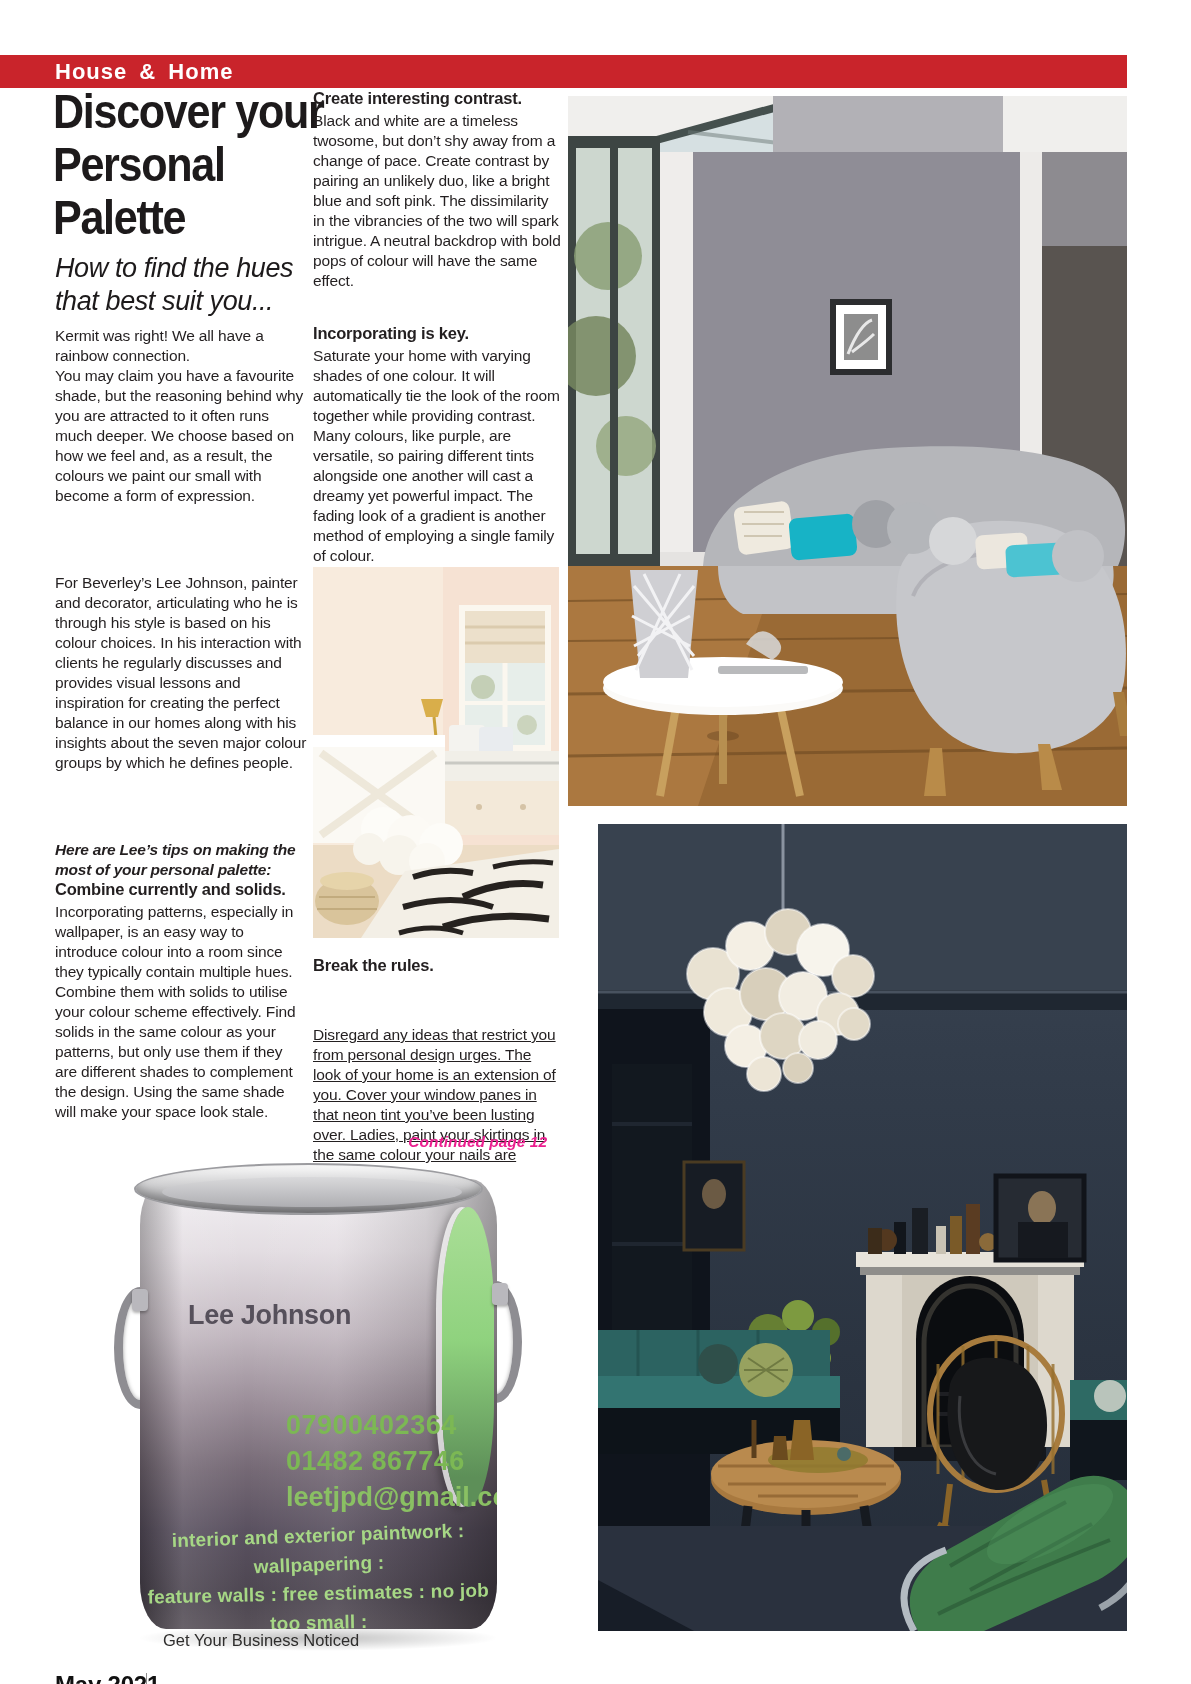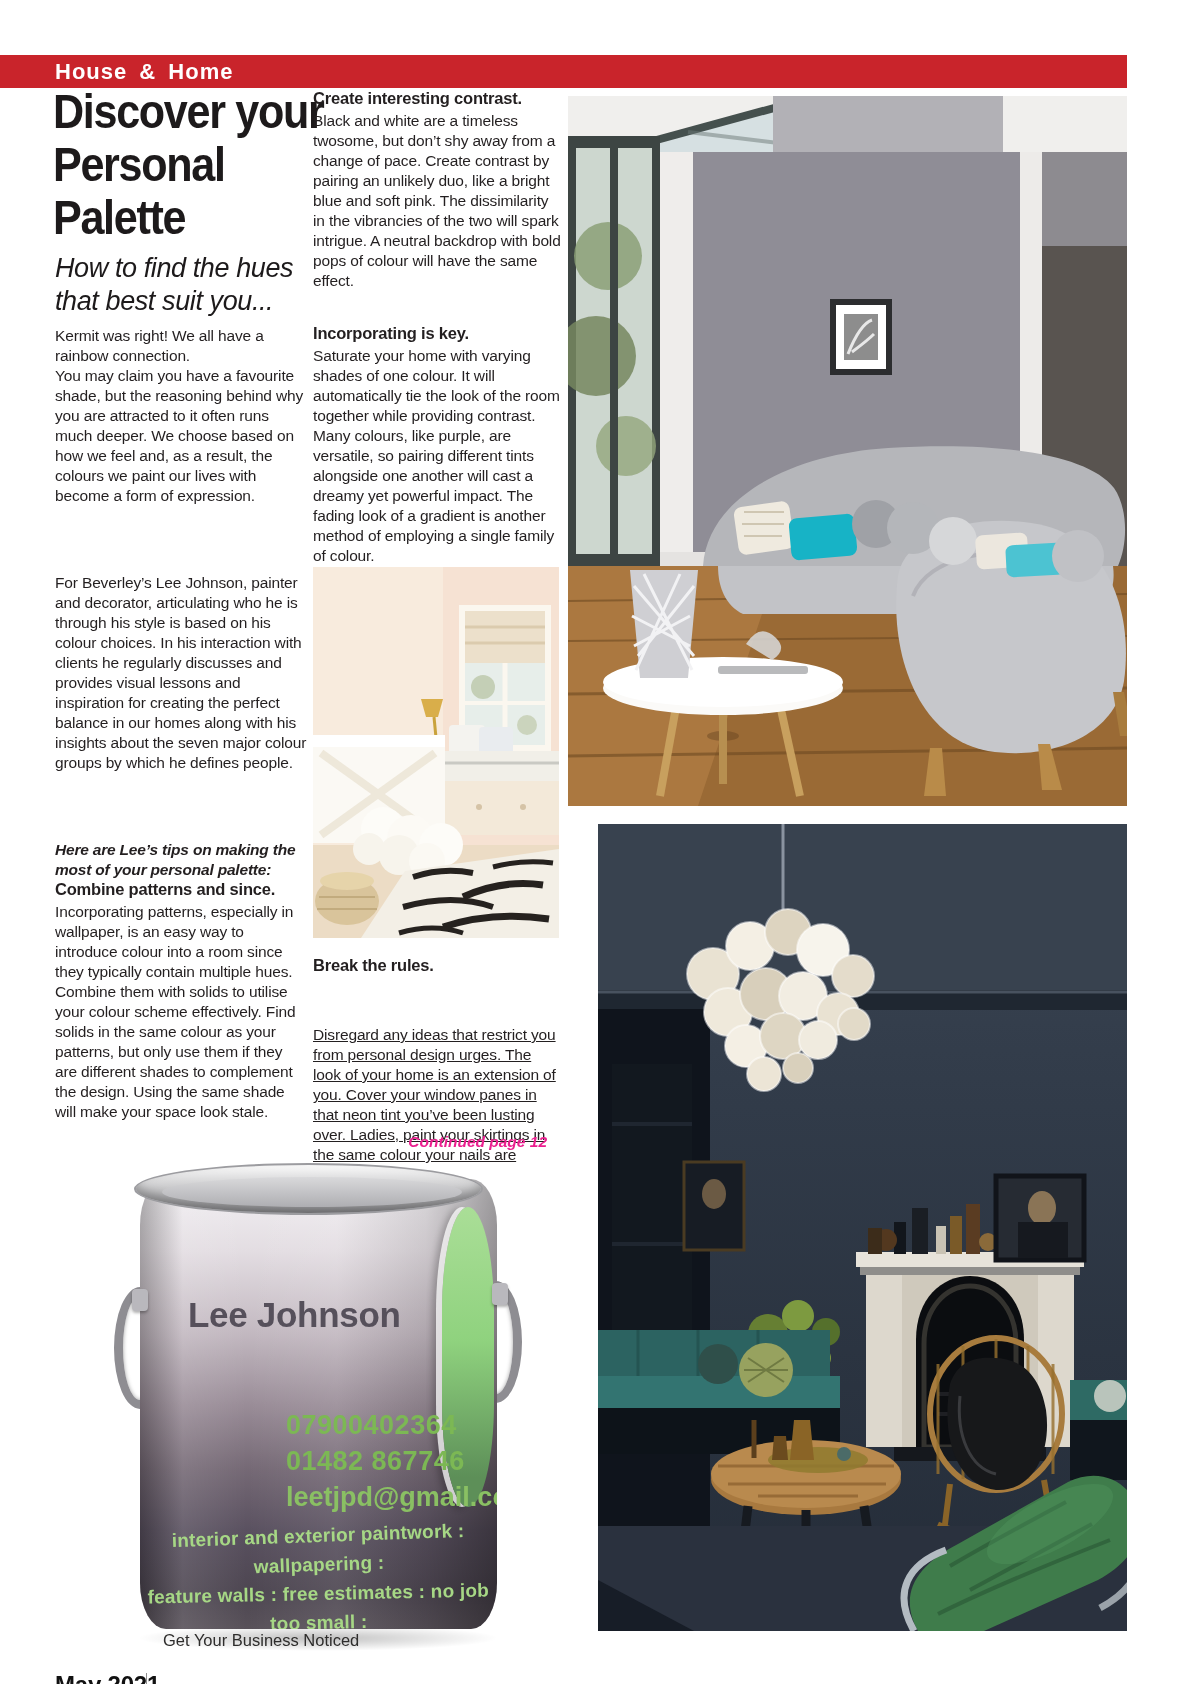--- a/index.html
+++ b/index.html
@@ -46,21 +46,21 @@
         background:linear-gradient(180deg,#fbfbfb,#c2c2c4 55%,#8f8f92);
         border:2px solid #9c9ca0;box-shadow:inset 0 -6px 10px rgba(0,0,0,.25);}
   .can-lid-inner{position:absolute;left:26px;top:12px;width:300px;height:30px;border-radius:50%;
         background:linear-gradient(180deg,#d9d9db,#aeaeb2);}
   .can-handle{position:absolute;width:34px;height:104px;border:9px solid #8e8d92;border-radius:50%;
         box-shadow:inset 0 0 4px rgba(0,0,0,.35);}
   .can-handle.left{left:-14px;top:126px;}
   .can-handle.right{right:-12px;top:120px;}
   .can-bracket{position:absolute;width:16px;height:22px;background:#b9b8bd;border-radius:4px;
         box-shadow:0 2px 3px rgba(0,0,0,.3);}
-  .can-name{position:absolute;left:48px;top:118px;font-size:35px;line-height:36px;font-weight:bold;
+  .can-name{position:absolute;left:48px;top:118px;font-size:27px;line-height:36px;font-weight:bold;
         color:#56505b;letter-spacing:-.3px;}
   .can-phones{position:absolute;left:146px;top:228px;font-size:27px;line-height:36px;font-weight:bold;
         color:#7cb854;letter-spacing:.5px;}
   .can-phones .email{color:#8ac063;letter-spacing:0;}
   .can-services{position:absolute;left:0;top:342px;width:100%;text-align:center;font-size:19px;
         line-height:29px;font-weight:bold;color:#a6d785;letter-spacing:.2px;}
   .can-services span{display:block;}
   .can-services .s1{transform:rotate(-2deg);}
   .can-services .s2{transform:rotate(-1.2deg);}
 </style>
@@ -75,25 +75,25 @@
 
   <div class="abs title">
     <span>Discover your</span>
     <span>Personal</span>
     <span>Palette</span>
   </div>
   <div class="abs subtitle">How to find the hues that best suit you...</div>
 
   <div class="abs col-left body-txt" style="top:285px;">
     <p>Kermit was right! We all have a rainbow connection.</p>
-    <p>You may claim you have a favourite shade, but the reasoning behind why you are attracted to it often runs much deeper. We choose based on how we feel and, as a result, the colours we paint our lives with become a form of expression.</p>
+    <p>You may claim you have a favourite shade, but the reasoning behind why you are attracted to it often runs much deeper. We choose based on how we feel and, as a result, the colours we paint our small with become a form of expression.</p>
   </div>
   <div class="abs col-left body-txt" style="top:532px;">For Beverley’s Lee Johnson, painter and decorator, articulating who he is through his style is based on his colour choices. In his interaction with clients he regularly discusses and provides visual lessons and inspiration for creating the perfect balance in our homes along with his insights about the seven major colour groups by which he defines people.</div>
   <div class="abs col-left tips-intro" style="top:799px;">Here are Lee’s tips on making the most of your personal palette:</div>
-  <div class="abs col-left tip-h" style="top:839px;">Combine patterns and since.</div>
+  <div class="abs col-left tip-h" style="top:839px;">Combine currently and solids.</div>
   <div class="abs col-left body-txt" style="top:861px;">Incorporating patterns, especially in wallpaper, is an easy way to introduce colour into a room since they typically contain multiple hues. Combine them with solids to utilise your colour scheme effectively. Find solids in the same colour as your patterns, but only use them if they are different shades to complement the design. Using the same shade will make your space look stale.</div>
 
   <div class="abs col-mid tip-h" style="top:48px;">Create interesting contrast.</div>
   <div class="abs col-mid body-txt" style="top:70px;">Black and white are a timeless twosome, but don’t shy away from a change of pace. Create contrast by pairing an unlikely duo, like a bright blue and soft pink. The dissimilarity in the vibrancies of the two will spark intrigue. A neutral backdrop with bold pops of colour will have the same effect.</div>
   <div class="abs col-mid tip-h" style="top:283px;">Incorporating is key.</div>
   <div class="abs col-mid body-txt" style="top:305px;">Saturate your home with varying shades of one colour. It will automatically tie the look of the room together while providing contrast. Many colours, like purple, are versatile, so pairing different tints alongside one another will cast a dreamy yet powerful impact. The fading look of a gradient is another method of employing a single family of colour.</div>
 
   <div class="photo" style="left:313px;top:526px;width:246px;height:371px;">
     <svg width="246" height="371" viewBox="0 0 246 371">
       <rect width="246" height="371" fill="#f8ebdd"></rect>

